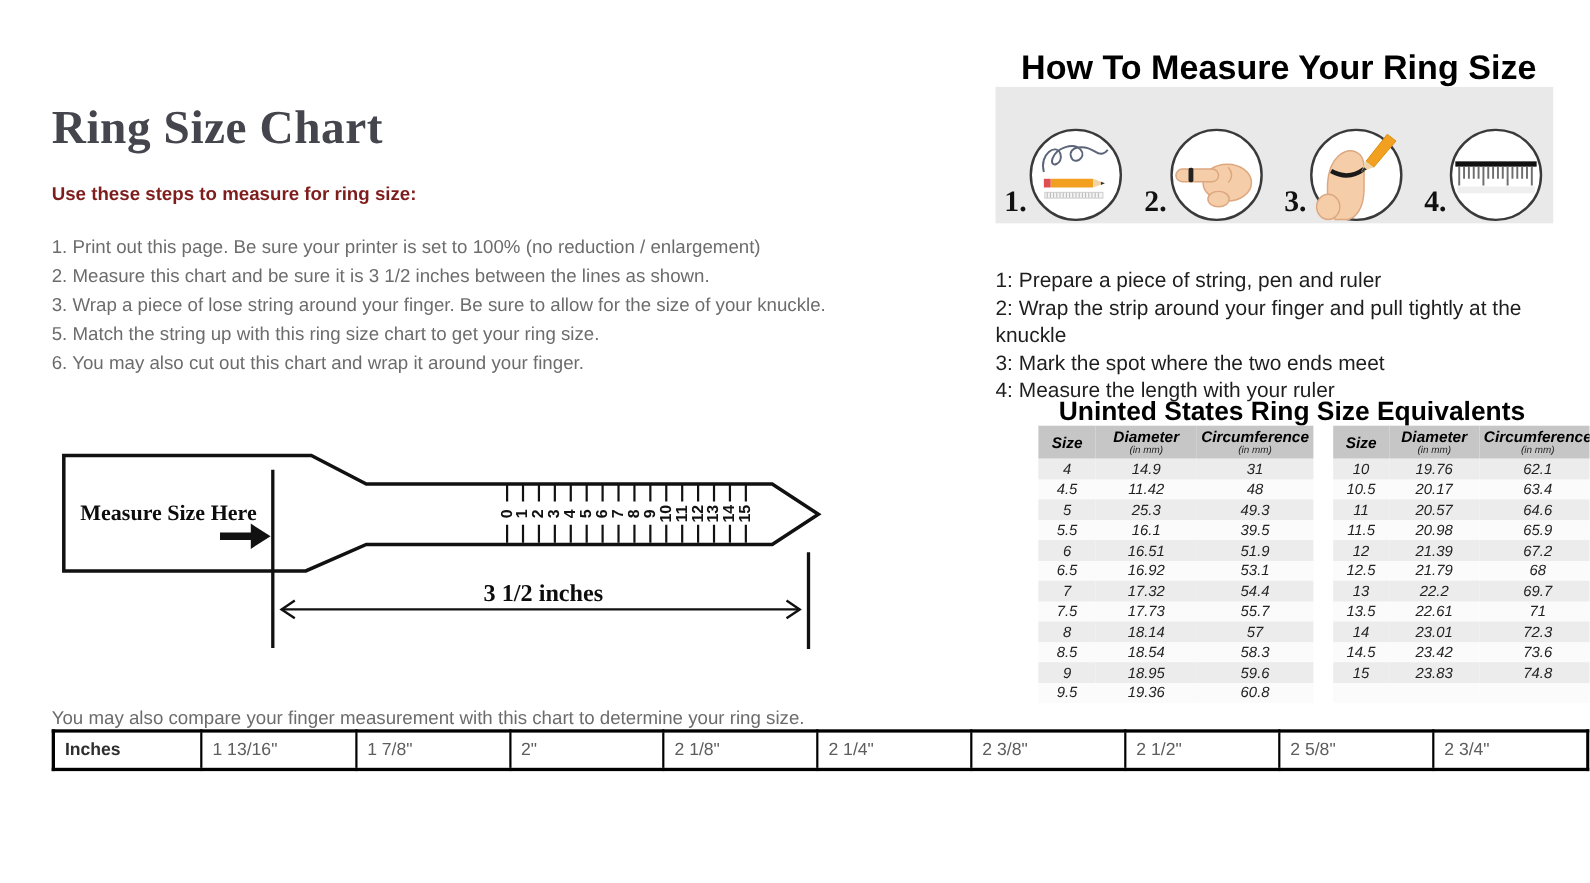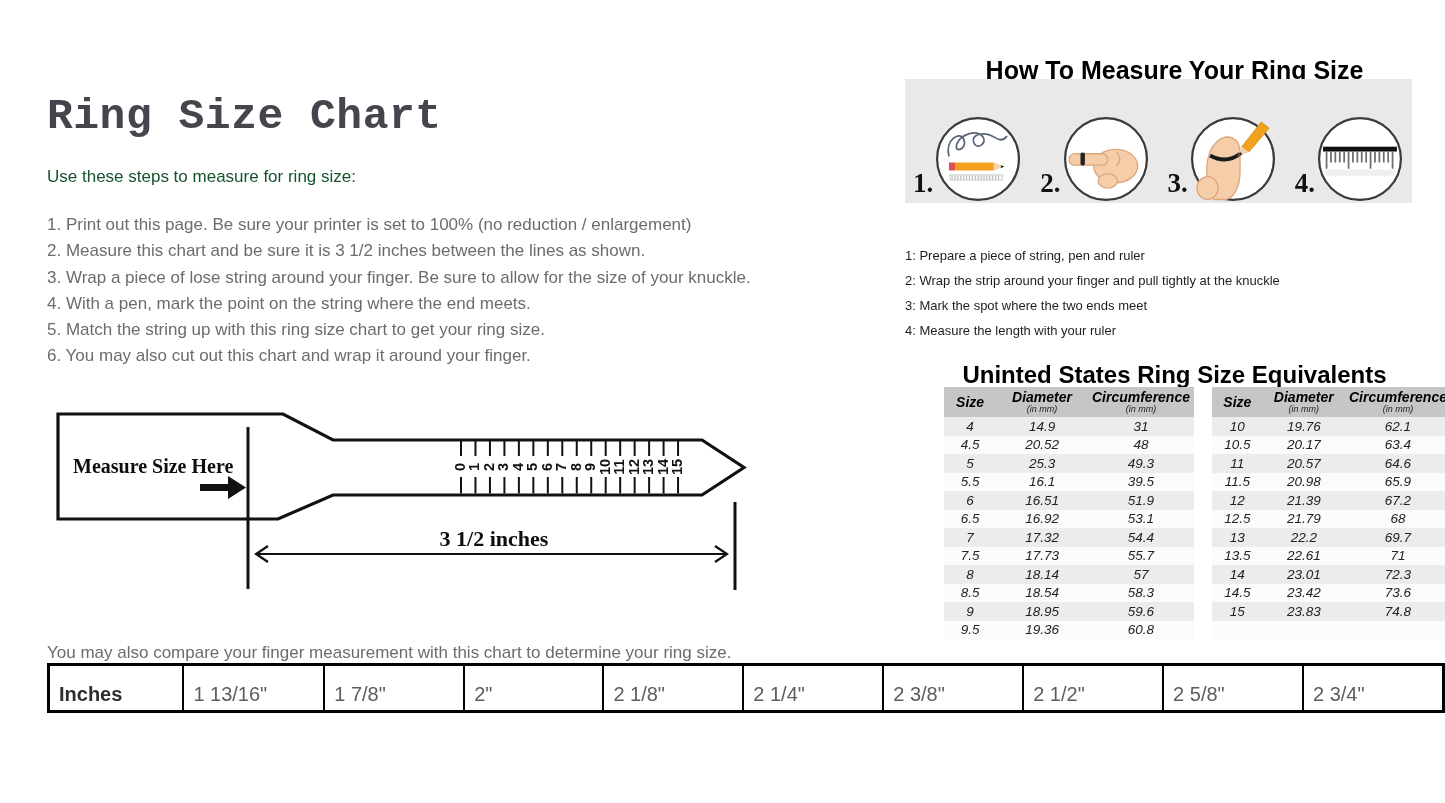--- a/index.html
+++ b/index.html
@@ -1,59 +1,59 @@
 <!DOCTYPE html>
 <html><head>
 <meta charset="utf-8">
 <style>
   html,body{margin:0;padding:0;}
   body{width:1445px;height:803px;position:relative;background:#ffffff;
        font-family:"Liberation Sans",sans-serif;overflow:hidden;}
 
   
   .left-text{position:absolute;left:47px;top:92px;width:780px;}
-  .page-title{font-family:Liberation Mono, monospace;font-size:43px;font-weight:600;
+  .page-title{font-family:Liberation Serif, serif;font-size:43px;font-weight:600;
               color:#45454d;margin:0;letter-spacing:0.5px;}
-  .intro{font-size:17px;color:#14532d;margin:26px 0 0 0;}
+  .intro{font-size:17px;color:#7f1d1d;margin:26px 0 0 0;font-weight:bold;}
   .steps{list-style:none;margin:25px 0 0 0;padding:0;font-size:17px;
          color:#6c6c6c;line-height:26.3px;}
 
   
   .sizer{position:absolute;left:47px;top:411px;}
   .sizer .outline{fill:#fff;stroke:#111;stroke-width:3.2;stroke-linejoin:miter;}
   .sizer .vline{stroke:#111;stroke-width:3;}
   .sizer .tick{stroke:#111;stroke-width:2;}
   .sizer .num{font:bold 14.5px "Liberation Sans",sans-serif;fill:#111;text-anchor:middle;}
   .sizer .measure-label{font:bold 20px "Liberation Serif",serif;fill:#0d0d0d;}
   .sizer .dim-label{font:bold 22px "Liberation Serif",serif;fill:#0d0d0d;}
   .sizer .arrow{fill:#111;}
   .sizer .dim{stroke:#111;stroke-width:2.2;}
   .sizer .chev{stroke:#111;stroke-width:2.2;fill:none;}
 
   .compare-note{position:absolute;left:47px;top:626px;font-size:17px;color:#6c6c6c;}
 
   
   .conversion{position:absolute;left:47px;top:663px;border-collapse:collapse;
               border:3px solid #000;}
-  .conversion td{border:2.5px solid #000;height:32px;font-size:20px;color:#5d5d5d;
-                 padding:12px 0 0 9px;vertical-align:middle;width:133px;}
+  .conversion td{border:2.5px solid #000;height:32px;font-size:16px;color:#5d5d5d;
+                 padding:0 0 0 9px;vertical-align:middle;width:133px;}
   .conversion td.rowhead{font-weight:bold;color:#2e2e2e;width:126px;}
 
   
   .right-title{position:absolute;left:905px;top:40px;width:507px;text-align:center;
-               font-size:25px;font-weight:bold;color:#000;margin:16px;}
+               font-size:31px;font-weight:bold;color:#000;margin:4px;}
   .panel{position:absolute;left:905px;top:79px;width:507px;height:124px;
          background:#e9e9e9;display:flex;align-items:flex-end;
          justify-content:space-between;padding:0 8px;box-sizing:border-box;}
   .step-item{display:flex;align-items:flex-end;}
   .step-num{font-family:"Liberation Serif",serif;font-weight:bold;font-size:27px;
             color:#111;margin:0 1px 4px 0;}
   .step-circle{width:88px;height:88px;display:block;}
 
-  .how-steps{position:absolute;left:905px;top:243px;font-size:13px;color:#1e1e1e;
+  .how-steps{position:absolute;left:905px;top:243px;font-size:19px;color:#1e1e1e;
              line-height:25px;}
   .equiv-title{position:absolute;left:895px;top:345px;width:527px;text-align:center;
                font-size:24px;font-weight:bold;color:#000;margin:16px;}
 
   .ustables{position:absolute;left:944px;top:387px;display:flex;gap:18px;font-style:italic;}
   .ustable{border-collapse:collapse;}
   .ustable th{background:#c6c6c6;font-size:14px;font-weight:bold;color:#000;
               padding:3px 4px;line-height:1.05;vertical-align:middle;}
   .ustable .unit{display:block;font-size:9px;font-weight:normal;color:#222;}
   .ustable td{font-size:13.5px;color:#222;text-align:center;height:18.5px;padding:0 6px;}
@@ -65,21 +65,20 @@
 </head>
 <body>
 
 <div class="left-text">
   <h1 class="page-title">Ring Size Chart</h1>
   <p class="intro">Use these steps to measure for ring size:</p>
   <ul class="steps">
     <li>1. Print out this page. Be sure your printer is set to 100% (no reduction / enlargement)</li>
     <li>2. Measure this chart and be sure it is 3 1/2 inches between the lines as shown.</li>
     <li>3. Wrap a piece of lose string around your finger. Be sure to allow for the size of your knuckle.</li>
-    <li>4. With a pen, mark the point on the string where the end meets.</li>
     <li>5. Match the string up with this ring size chart to get your ring size.</li>
     <li>6. You may also cut out this chart and wrap it around your finger.</li>
   </ul>
 </div>
 
 <svg class="sizer" width="712" height="192" viewBox="0 0 712 192">
   <path class="outline" d="M11,3 H236 L286,29 H655 L697,56.5 L655,84 H286 L231,108 H11 Z"></path>
   <text class="measure-label" x="26" y="62">Measure Size Here</text>
   <polygon class="arrow" points="153,73 181,73 181,65 199,76.5 181,88 181,80 153,80"></polygon>
   <line class="vline" x1="201" y1="16" x2="201" y2="178"></line>
@@ -256,21 +255,21 @@
       </tr>
     </thead>
     <tbody>
         <tr>
           <td>4</td>
           <td>14.9</td>
           <td>31</td>
         </tr>
         <tr>
           <td>4.5</td>
-          <td>20.52</td>
+          <td>11.42</td>
           <td>48</td>
         </tr>
         <tr>
           <td>5</td>
           <td>25.3</td>
           <td>49.3</td>
         </tr>
         <tr>
           <td>5.5</td>
           <td>16.1</td>

